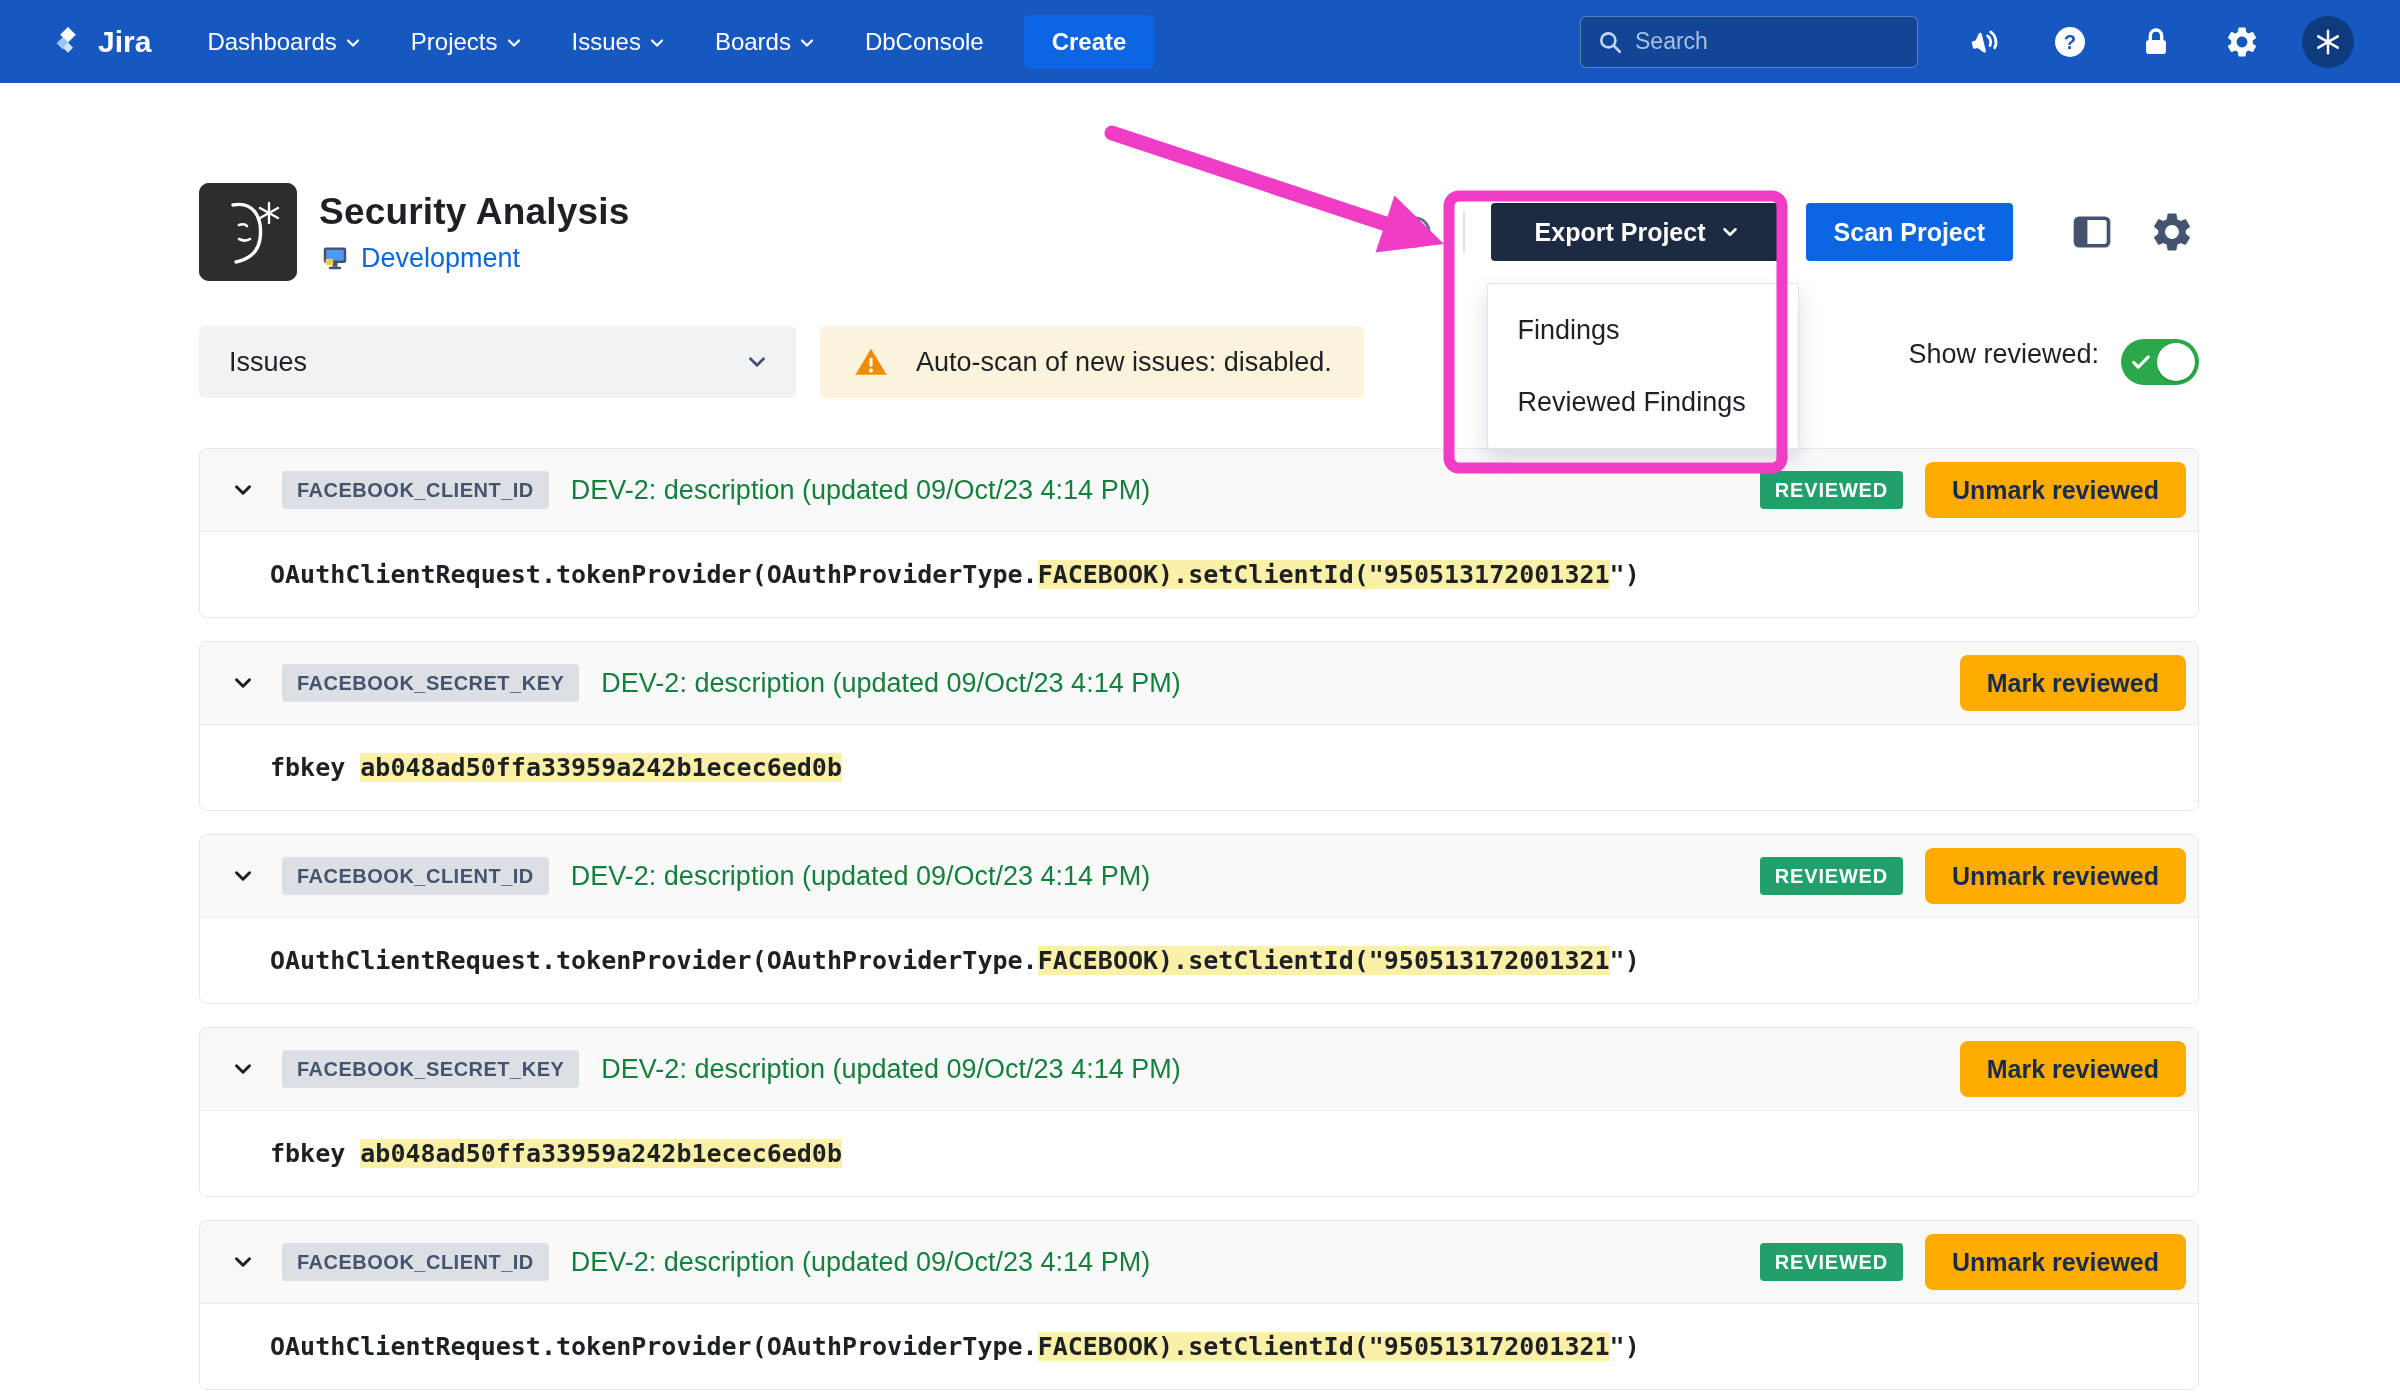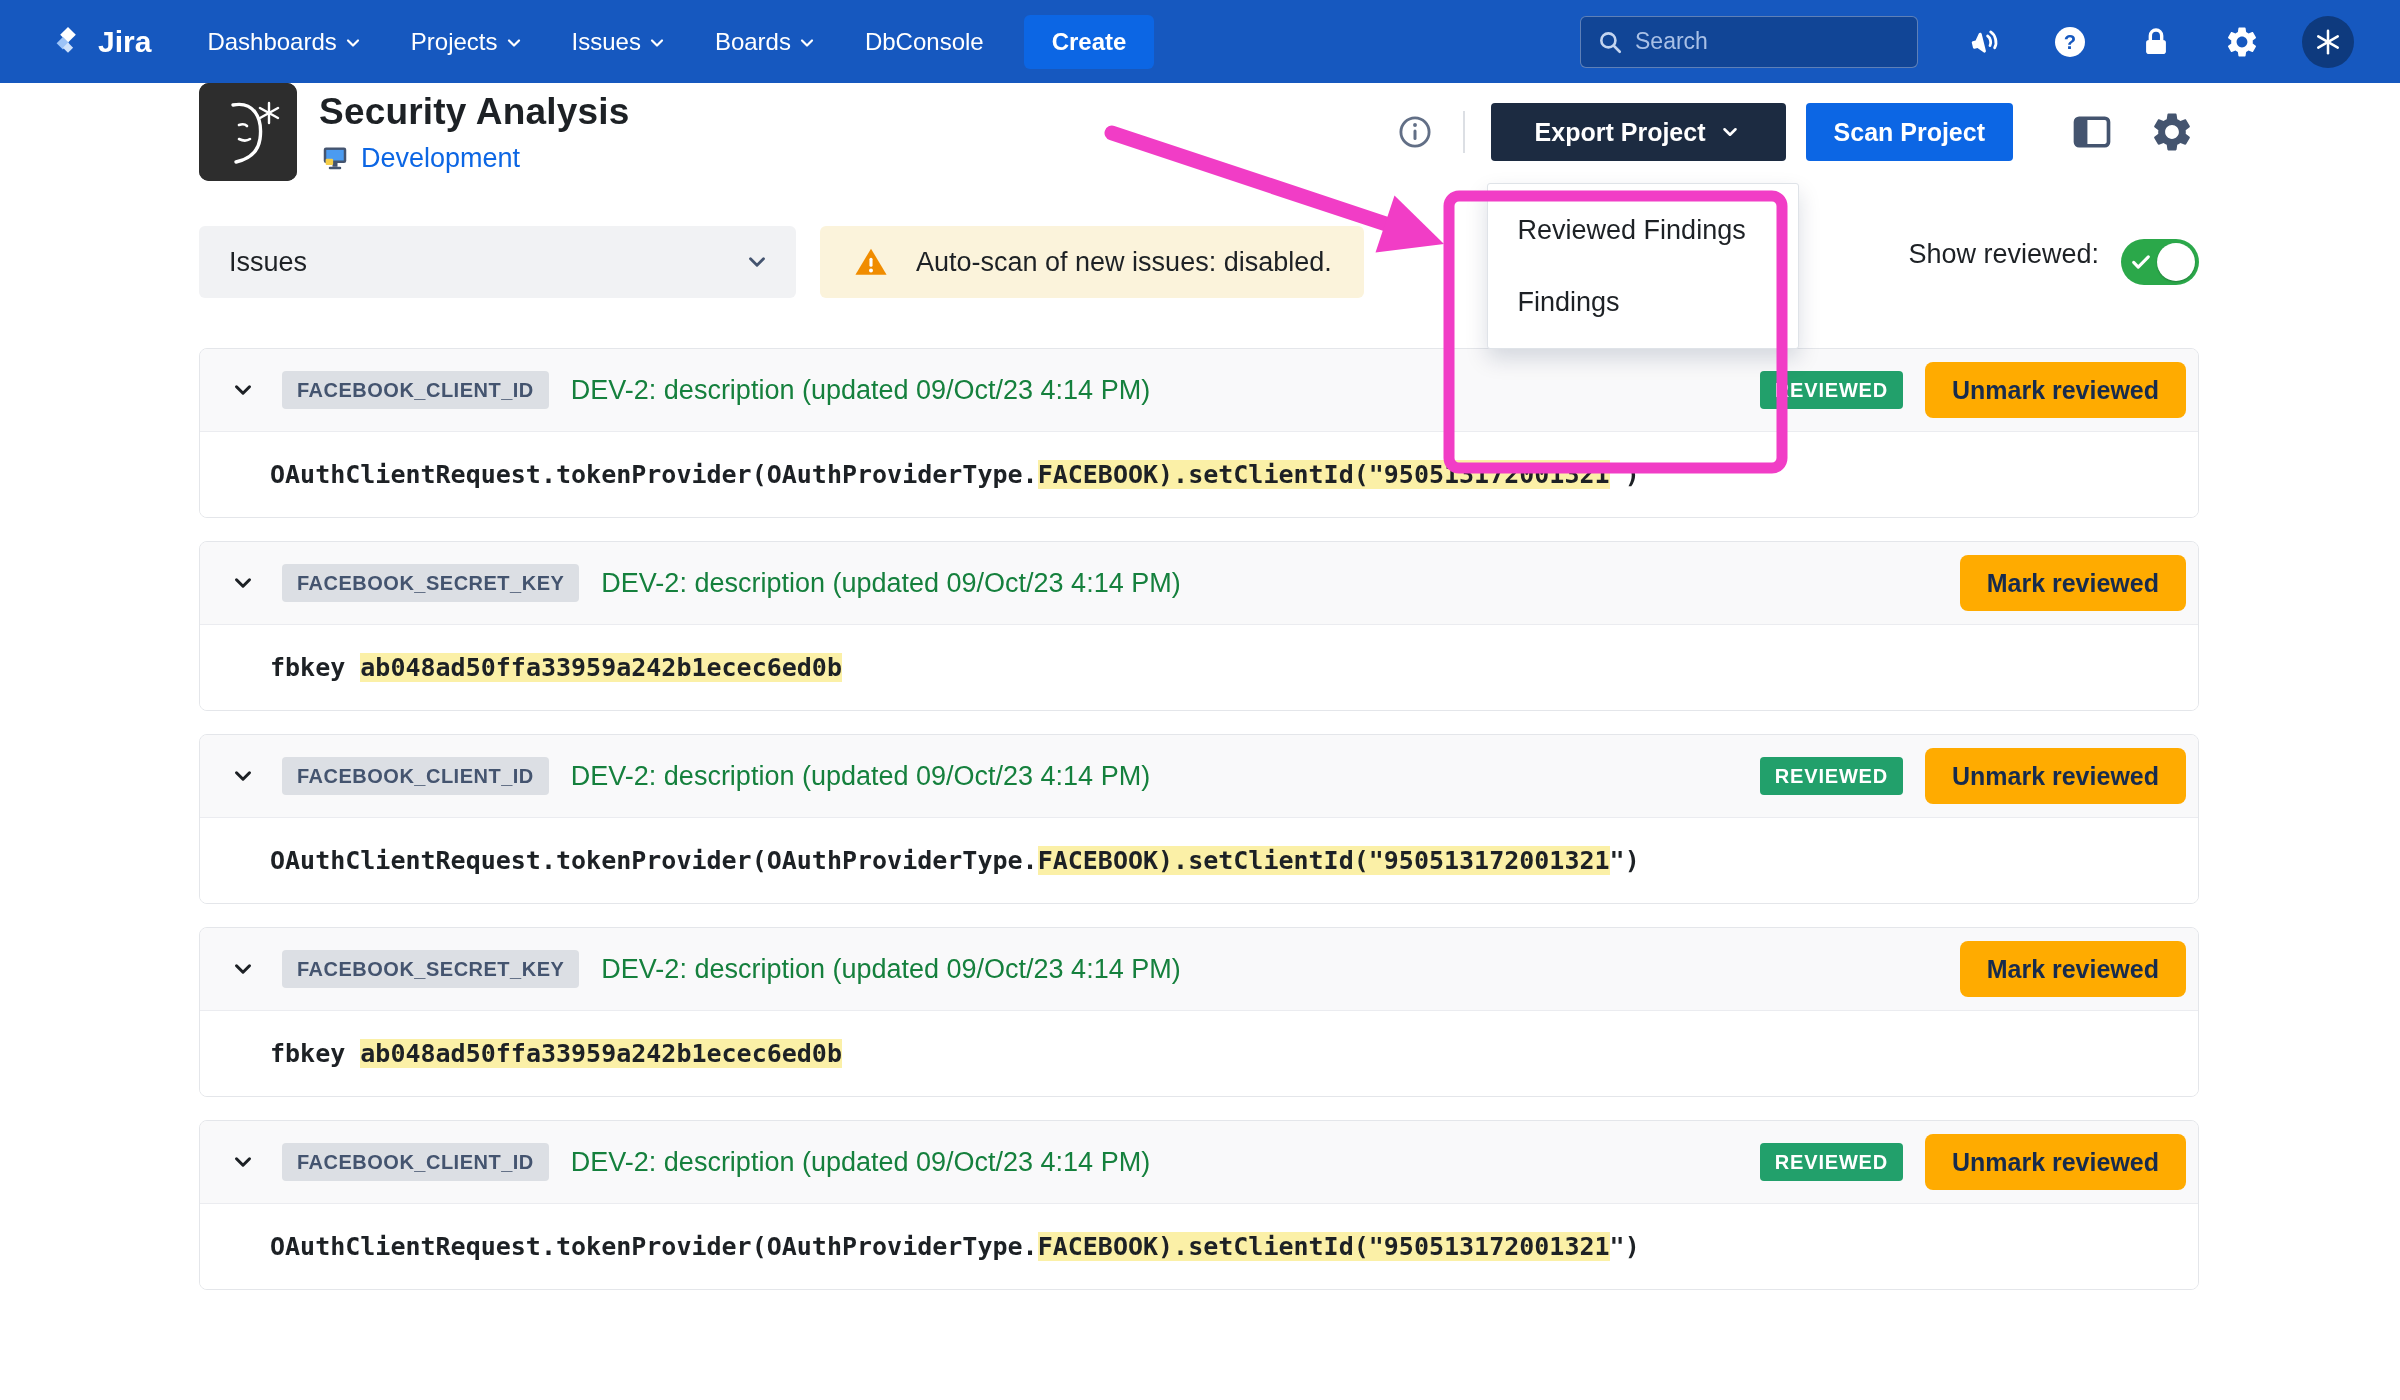--- a/index.html
+++ b/index.html
@@ -33,21 +33,21 @@
   .search-box input::placeholder{color:#A9C0E6}
   .nav-icons{display:flex;align-items:center;gap:34px}
   .nav-icon-btn{width:52px;height:52px;display:flex;align-items:center;justify-content:center;
     background:transparent;border:none;cursor:pointer;color:#fff}
   .nav-avatar{width:52px;height:52px;border-radius:50%;background:#0E3A7E;
     display:flex;align-items:center;justify-content:center;cursor:pointer}
 
   
   .main{padding:0 201px 0 199px}
 
-  .page-header{display:flex;align-items:center}
+  .page-header{margin-top:100px;display:flex;align-items:center}
   .proj-avatar{width:98px;height:98px;border-radius:10px;background:#2D2D2D;
     display:flex;align-items:center;justify-content:center;flex:0 0 auto}
   .title-block{margin-left:22px}
   .page-title{font-size:37px;font-weight:700;color:#1D2125;letter-spacing:.2px}
   .proj-sub{display:flex;align-items:center;gap:10px;margin-top:10px}
   .proj-link{font-size:27px;font-weight:500;color:var(--link-blue);text-decoration:none;cursor:pointer}
 
   .ph-right{margin-left:auto;display:flex;align-items:center}
   .info-btn{width:44px;height:44px;border:none;background:transparent;cursor:pointer;
     color:#626F86;display:flex;align-items:center;justify-content:center}
@@ -243,22 +243,22 @@
       <div class="v-divider"></div>
 
       <div class="export-wrap">
         <button class="export-btn">
           <span>Export Project</span>
           <svg class="chev" viewBox="0 0 24 24">
               <path d="M6 9l6 6 6-6" fill="none" stroke="currentColor" stroke-width="2.8" stroke-linecap="round" stroke-linejoin="round"></path>
             </svg>
         </button>
         <div class="export-menu">
+          <div class="export-menu-item">Findings</div>
           <div class="export-menu-item">Reviewed Findings</div>
-          <div class="export-menu-item">Findings</div>
         </div>
       </div>
 
       <button class="scan-btn">Scan Project</button>
 
       <button class="panel-btn">
         <svg width="44" height="44" viewBox="0 0 24 24">
           <rect x="3" y="4.5" width="18" height="15" rx="2" fill="none" stroke="currentColor" stroke-width="2"></rect>
           <path d="M5 4.5h4.5v15H5a2 2 0 0 1-2-2v-11a2 2 0 0 1 2-2z" fill="currentColor"></path>
         </svg>

